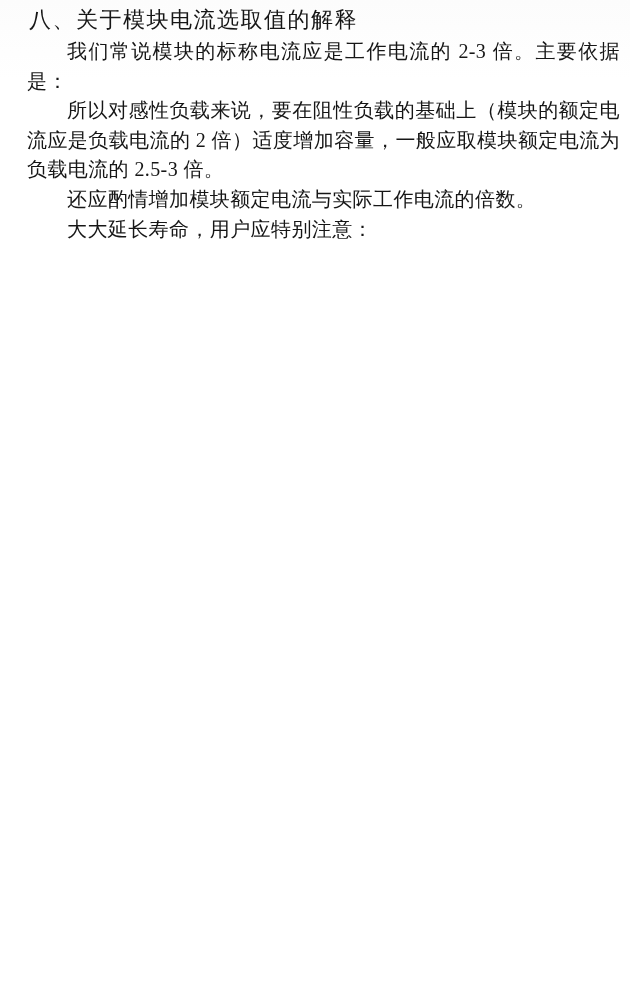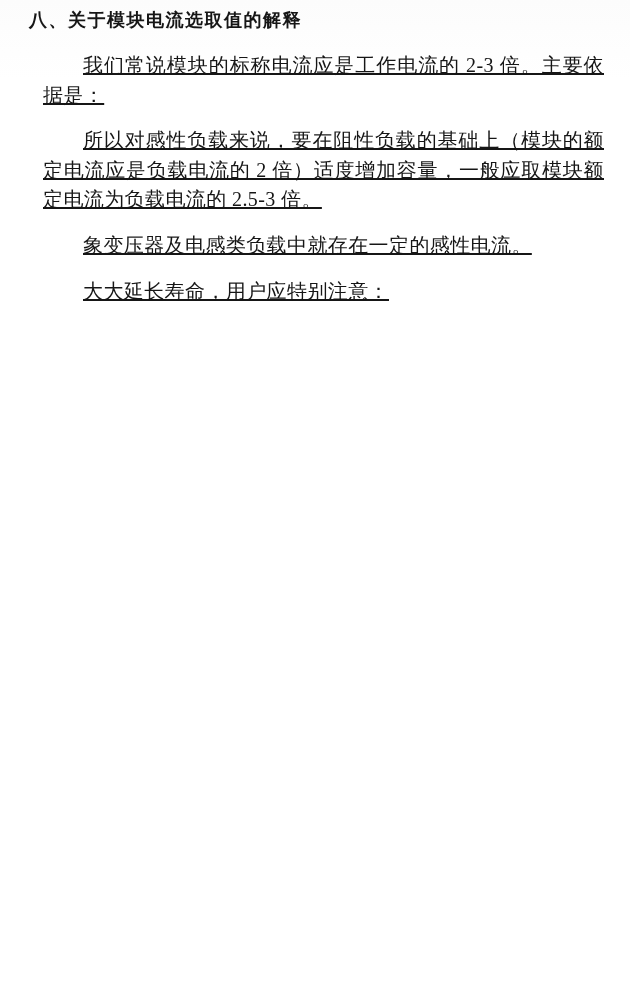--- a/index.html
+++ b/index.html
@@ -16,47 +16,46 @@
     box-sizing: border-box;
     width: 630px;
     height: 1000px;
     padding: 5px 10px 0 27px;
     background: linear-gradient(180deg, #fcfcfc 0%, #ffffff 8%, #ffffff 100%);
     color: #161616;
     font-family: "Liberation Serif", "DejaVu Serif", serif;
   }
   .heading {
     font-family: "Liberation Sans", "DejaVu Sans", sans-serif;
-    font-size: 18px;
-    font-weight: bold;
+    font-size: 22px;
+    font-weight: normal;
     line-height: 30px;
     letter-spacing: 1.5px;
     margin: 0 0 2px 2px;
   }
   .para {
-    margin: 16px;
+    margin: 0;
     font-size: 20px;
     line-height: 29.6px;
     letter-spacing: 0.4px;
     text-align: justify;
     text-indent: 2em;
     word-break: break-all;
-    text-decoration: underline;
   }
 </style>
 </head>
 <body>
 
 <div class="page">
   <h1 class="heading">八、关于模块电流选取值的解释</h1>
 
   <p class="para">我们常说模块的标称电流应是工作电流的 2-3 倍。主要依据是：</p>
 
 
 
   <p class="para">所以对感性负载来说，要在阻性负载的基础上（模块的额定电流应是负载电流的 2 倍）适度增加容量，一般应取模块额定电流为负载电流的 2.5-3 倍。</p>
 
-  <p class="para">象变压器及电感类负载中就存在一定的感性电流。</p>
+  <p class="para">还应酌情增加模块额定电流与实际工作电流的倍数。</p>
 
   <p class="para">大大延长寿命，用户应特别注意：</p>
 
 
 </div>
 
 </body></html>

